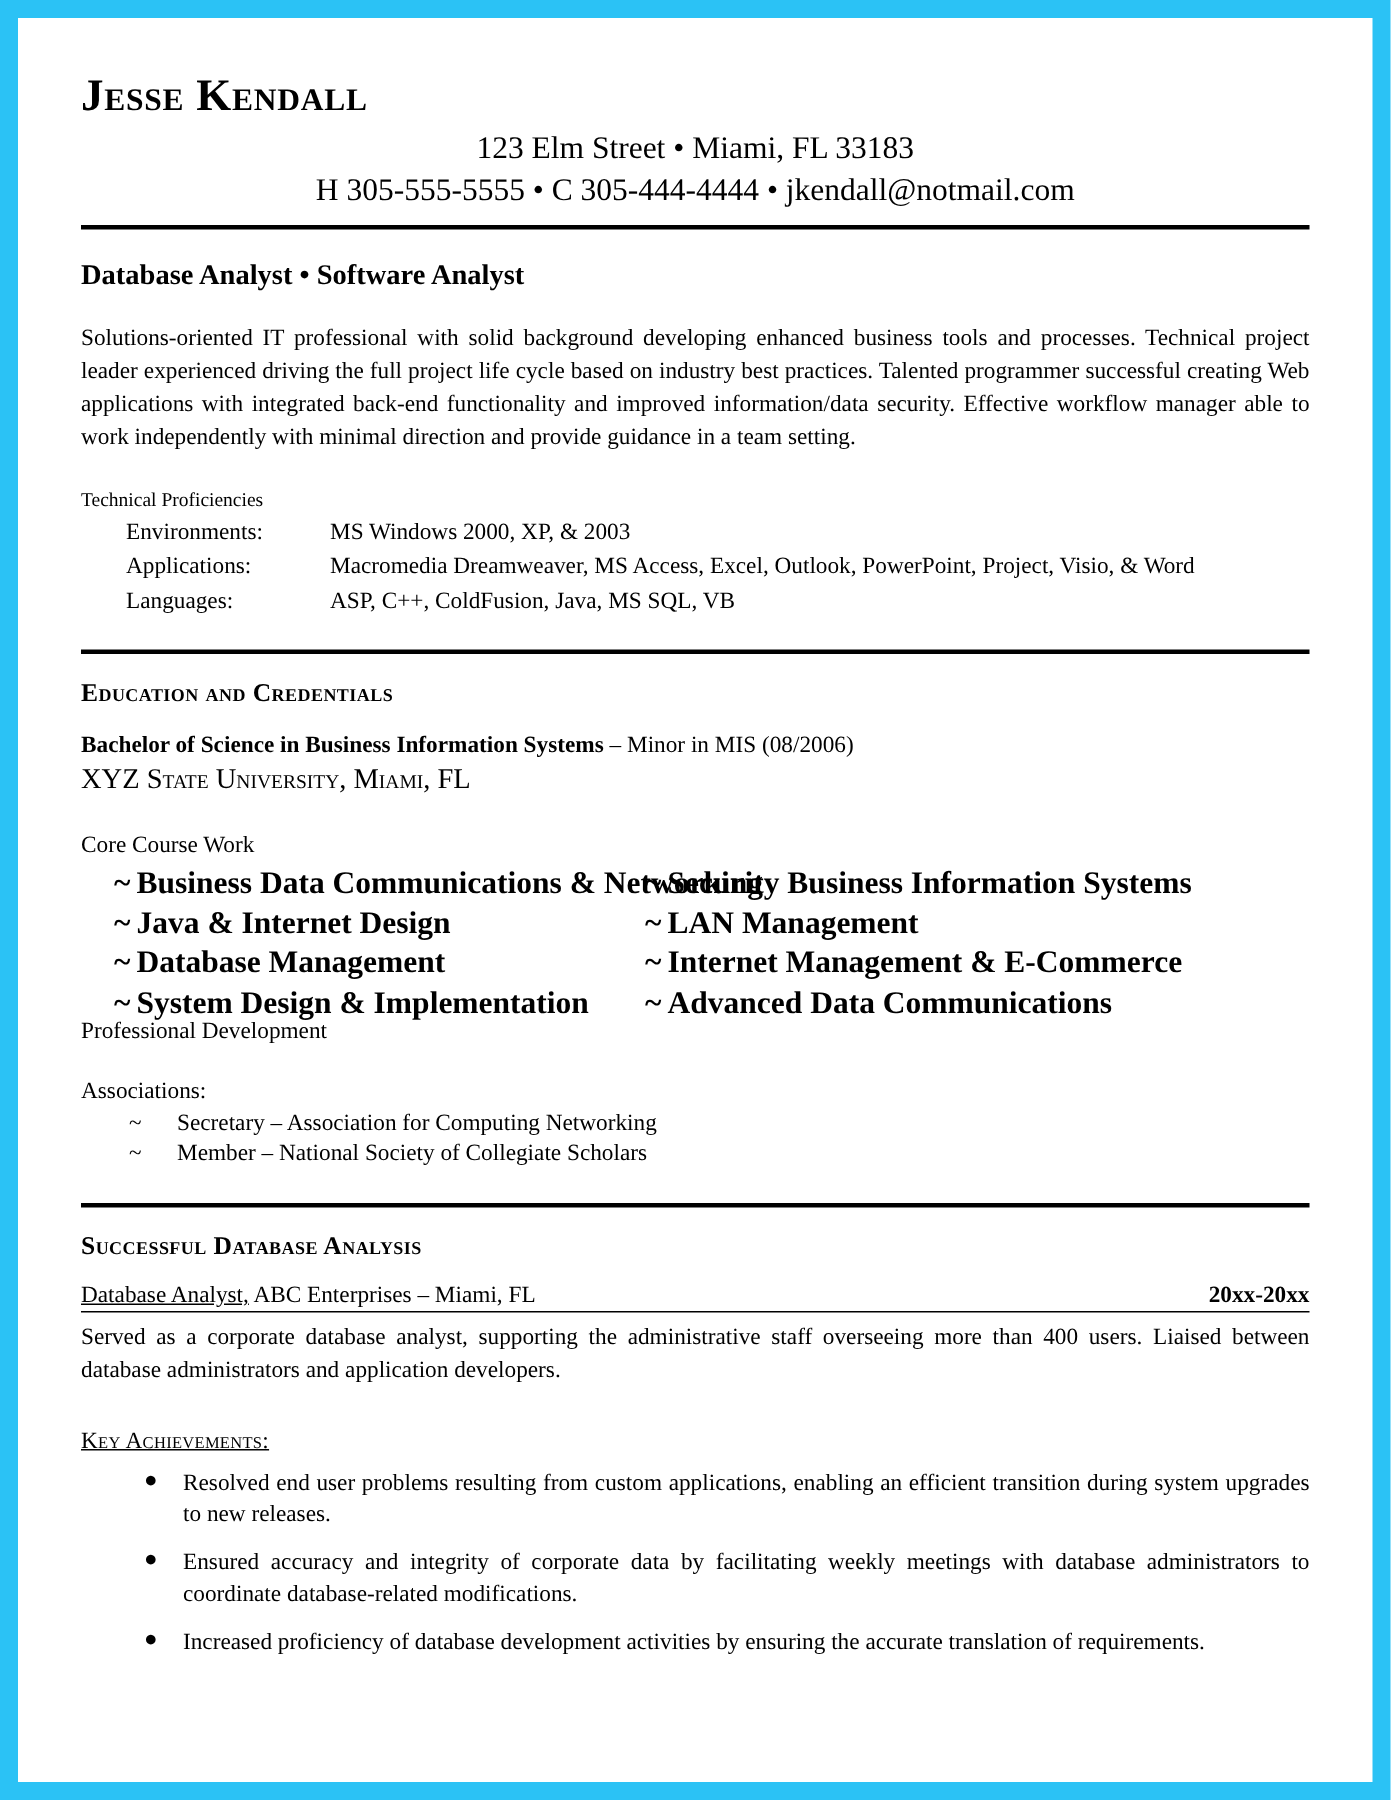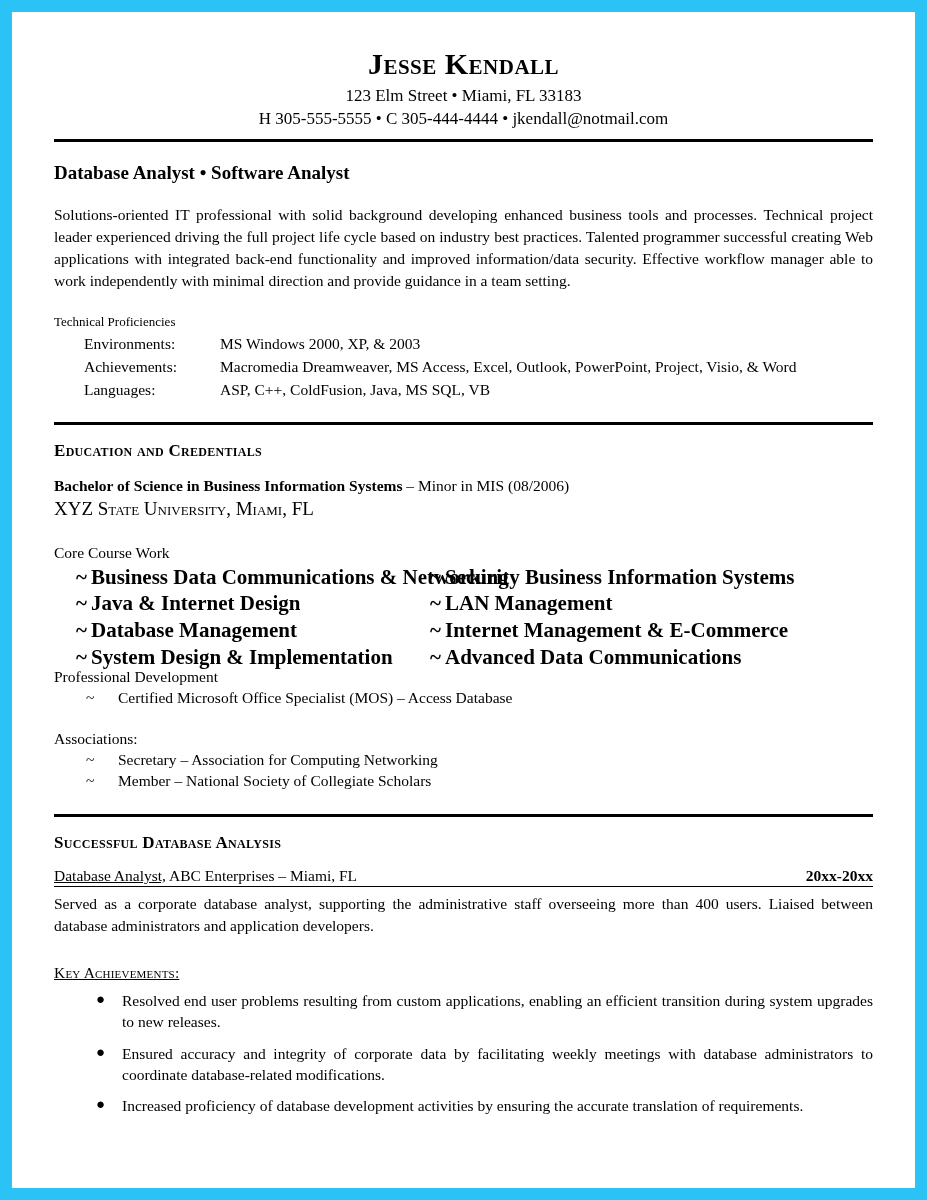--- a/index.html
+++ b/index.html
@@ -25,31 +25,30 @@
     padding: 30px 42px 0 42px;
   }
   .doc {
     position: relative;
     width: 819px;
     color: #000000;
   }
 
   
   .name {
-    text-align: center;
     font-size: 30px;
     font-weight: bold;
     font-variant: small-caps;
     letter-spacing: 0.5px;
     line-height: 1.05;
     margin: 6px 0 4px 0;
   }
   .contact-line {
     text-align: center;
-    font-size: 17px;
+    font-size: 21px;
     line-height: 1.38;
   }
   .rule-thick {
     border: 0;
     border-top: 3px solid #000;
     margin: 9px 0 0 0;
     height: 0;
   }
   .headline {
     font-size: 19px;
@@ -230,21 +229,21 @@
 
     
     <div class="block-label">Technical Proficiencies</div>
     <table class="prof-table">
       <tbody>
         <tr>
           <td class="prof-key">Environments:</td>
           <td>MS Windows 2000, XP, &amp; 2003</td>
         </tr>
         <tr>
-          <td class="prof-key">Achievements:</td>
+          <td class="prof-key">Applications:</td>
           <td>Macromedia Dreamweaver, MS Access, Excel, Outlook, PowerPoint, Project, Visio, &amp; Word</td>
         </tr>
         <tr>
           <td class="prof-key">Languages:</td>
           <td>ASP, C++, ColdFusion, Java, MS SQL, VB</td>
         </tr>
       </tbody>
     </table>
 
     
@@ -265,23 +264,20 @@
       </div>
       <div class="course-col right">
         <div class="tilde-item"><span class="tl">~</span><span>Security Business Information Systems</span></div>
         <div class="tilde-item"><span class="tl">~</span><span>LAN Management</span></div>
         <div class="tilde-item"><span class="tl">~</span><span>Internet Management &amp; E-Commerce</span></div>
         <div class="tilde-item"><span class="tl">~</span><span>Advanced Data Communications</span></div>
       </div>
     </div>
 
     <div class="sub-label">Professional Development</div>
-    <div class="wide-list">
-      <div class="wide-item"><span class="tl">~</span><span>Certified Microsoft Office Specialist (MOS) – Access Database</span></div>
-    </div>
 
     <div class="sub-label">Associations:</div>
     <div class="wide-list">
       <div class="wide-item"><span class="tl">~</span><span>Secretary – Association for Computing Networking</span></div>
       <div class="wide-item"><span class="tl">~</span><span>Member – National Society of Collegiate Scholars</span></div>
     </div>
 
     
     <div style="margin-top:22px"></div>
     <hr class="section-rule">

